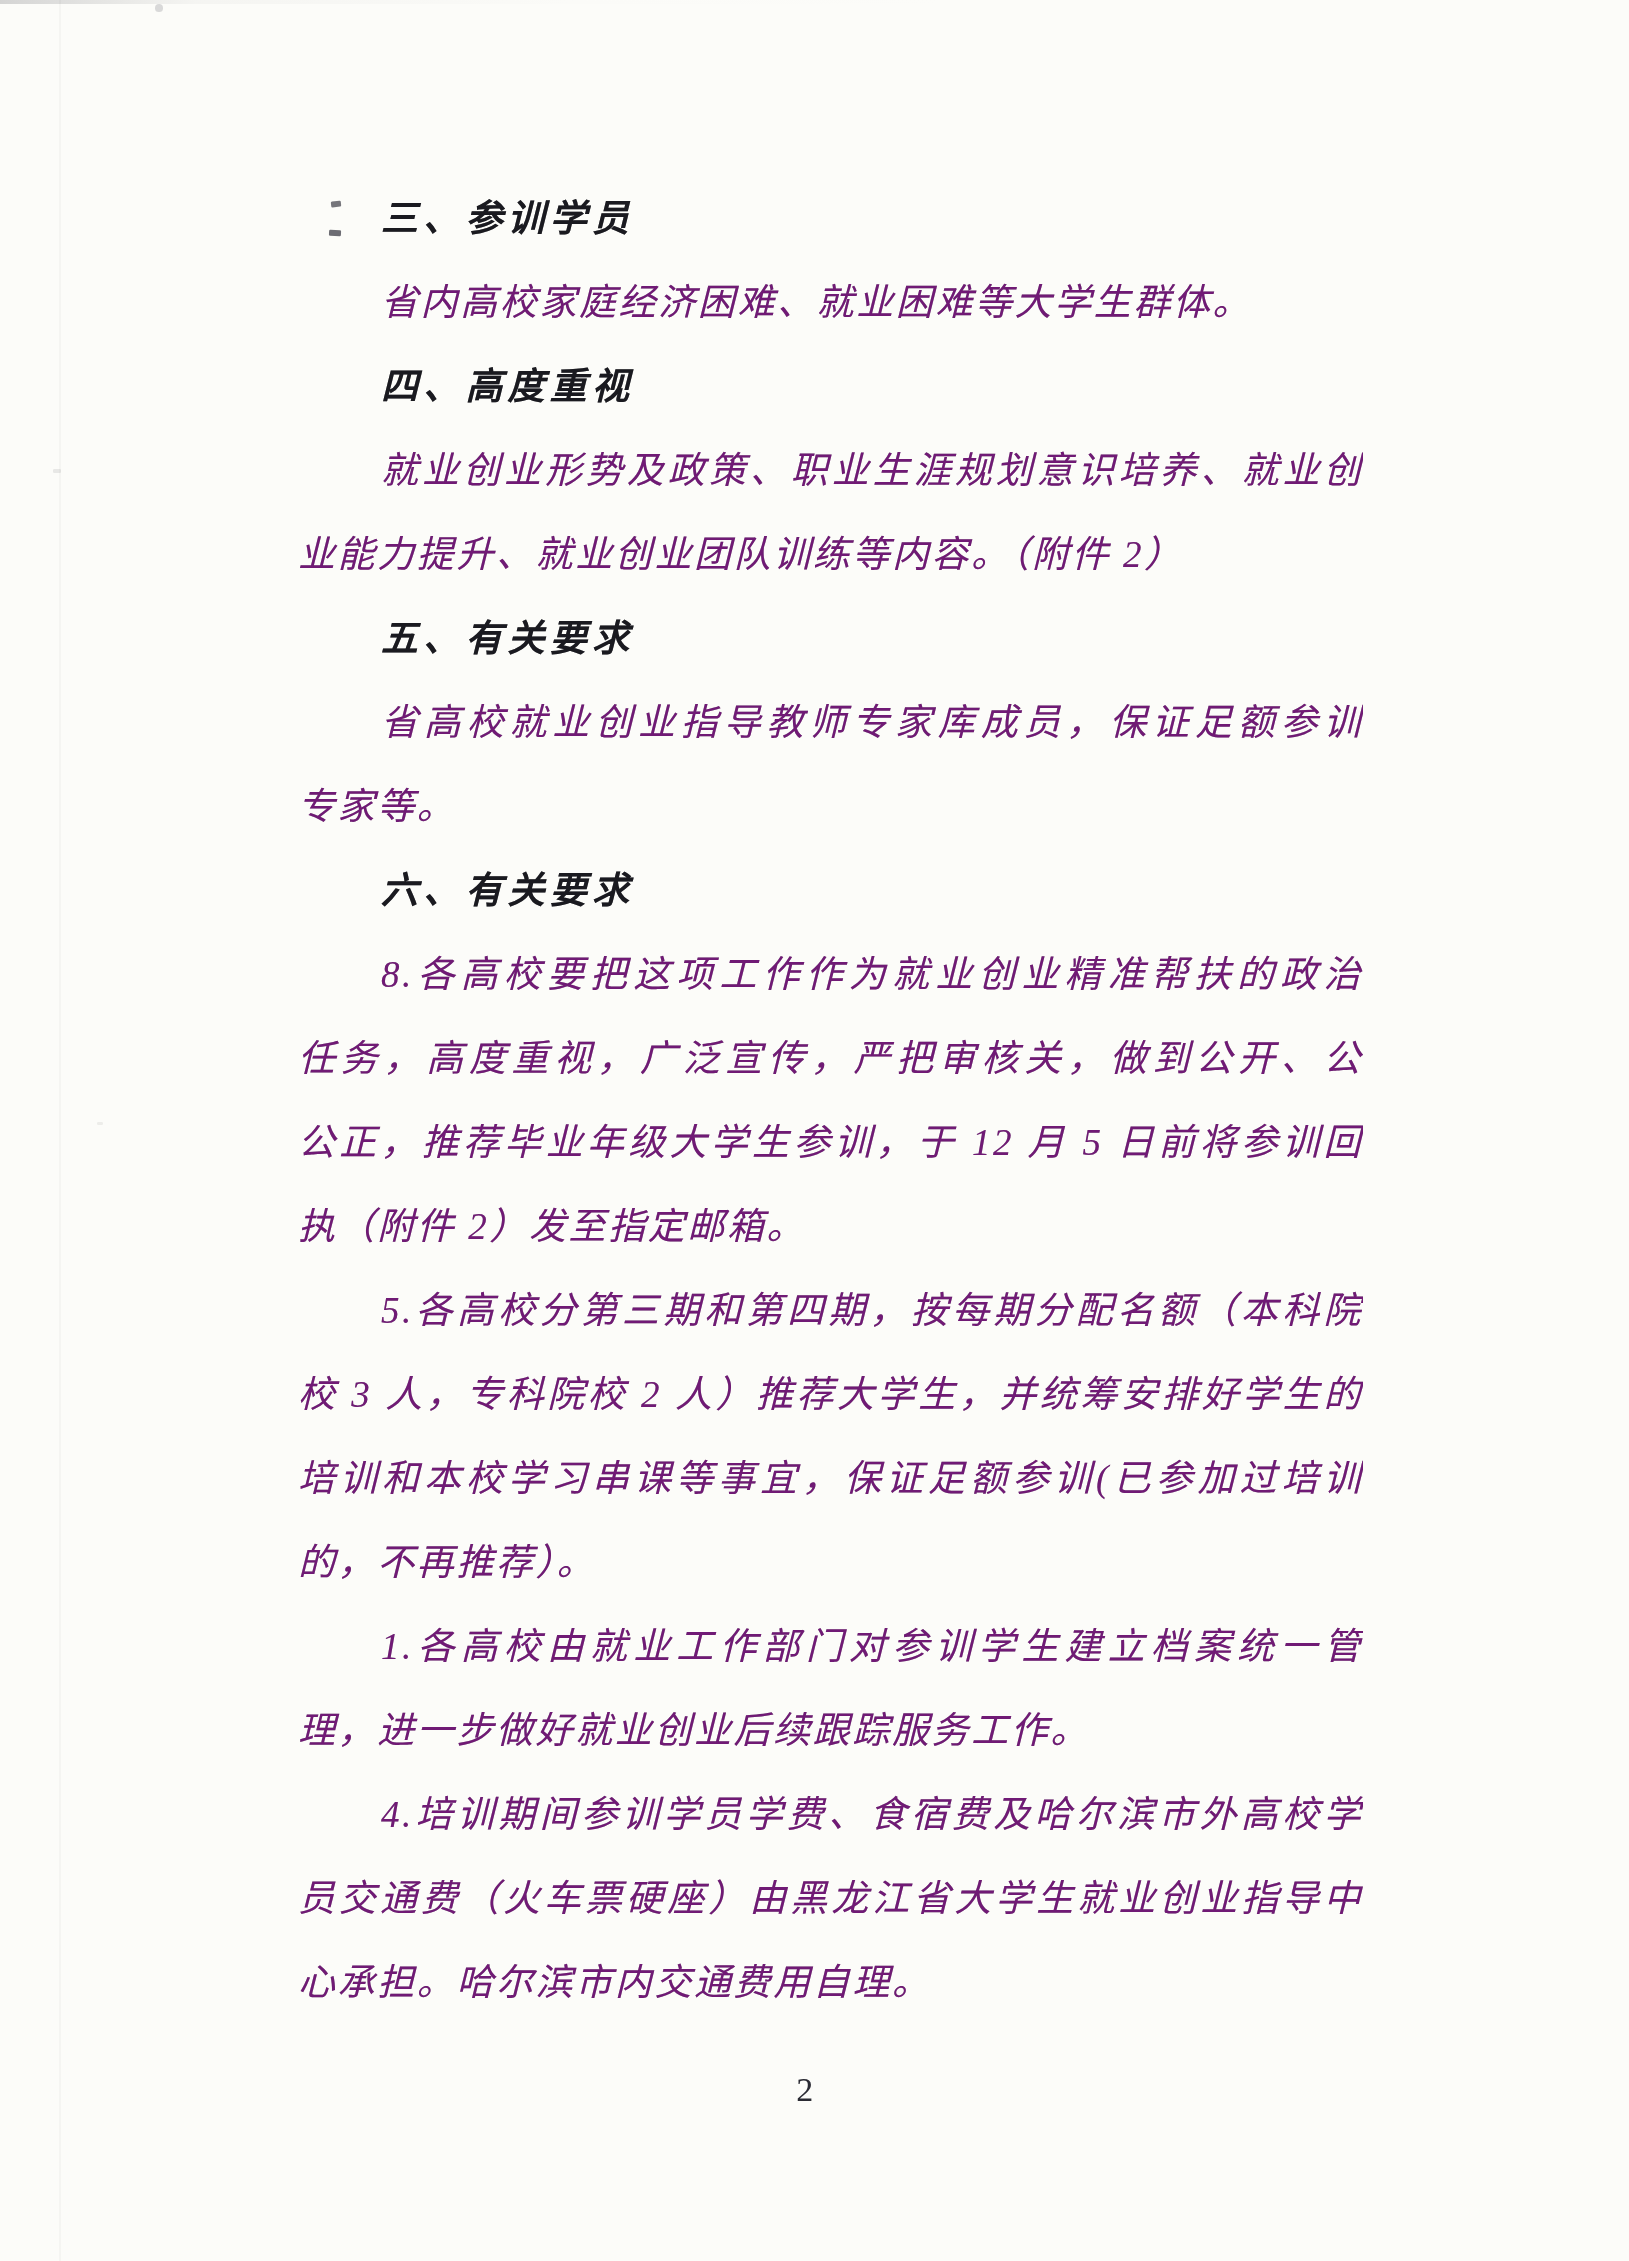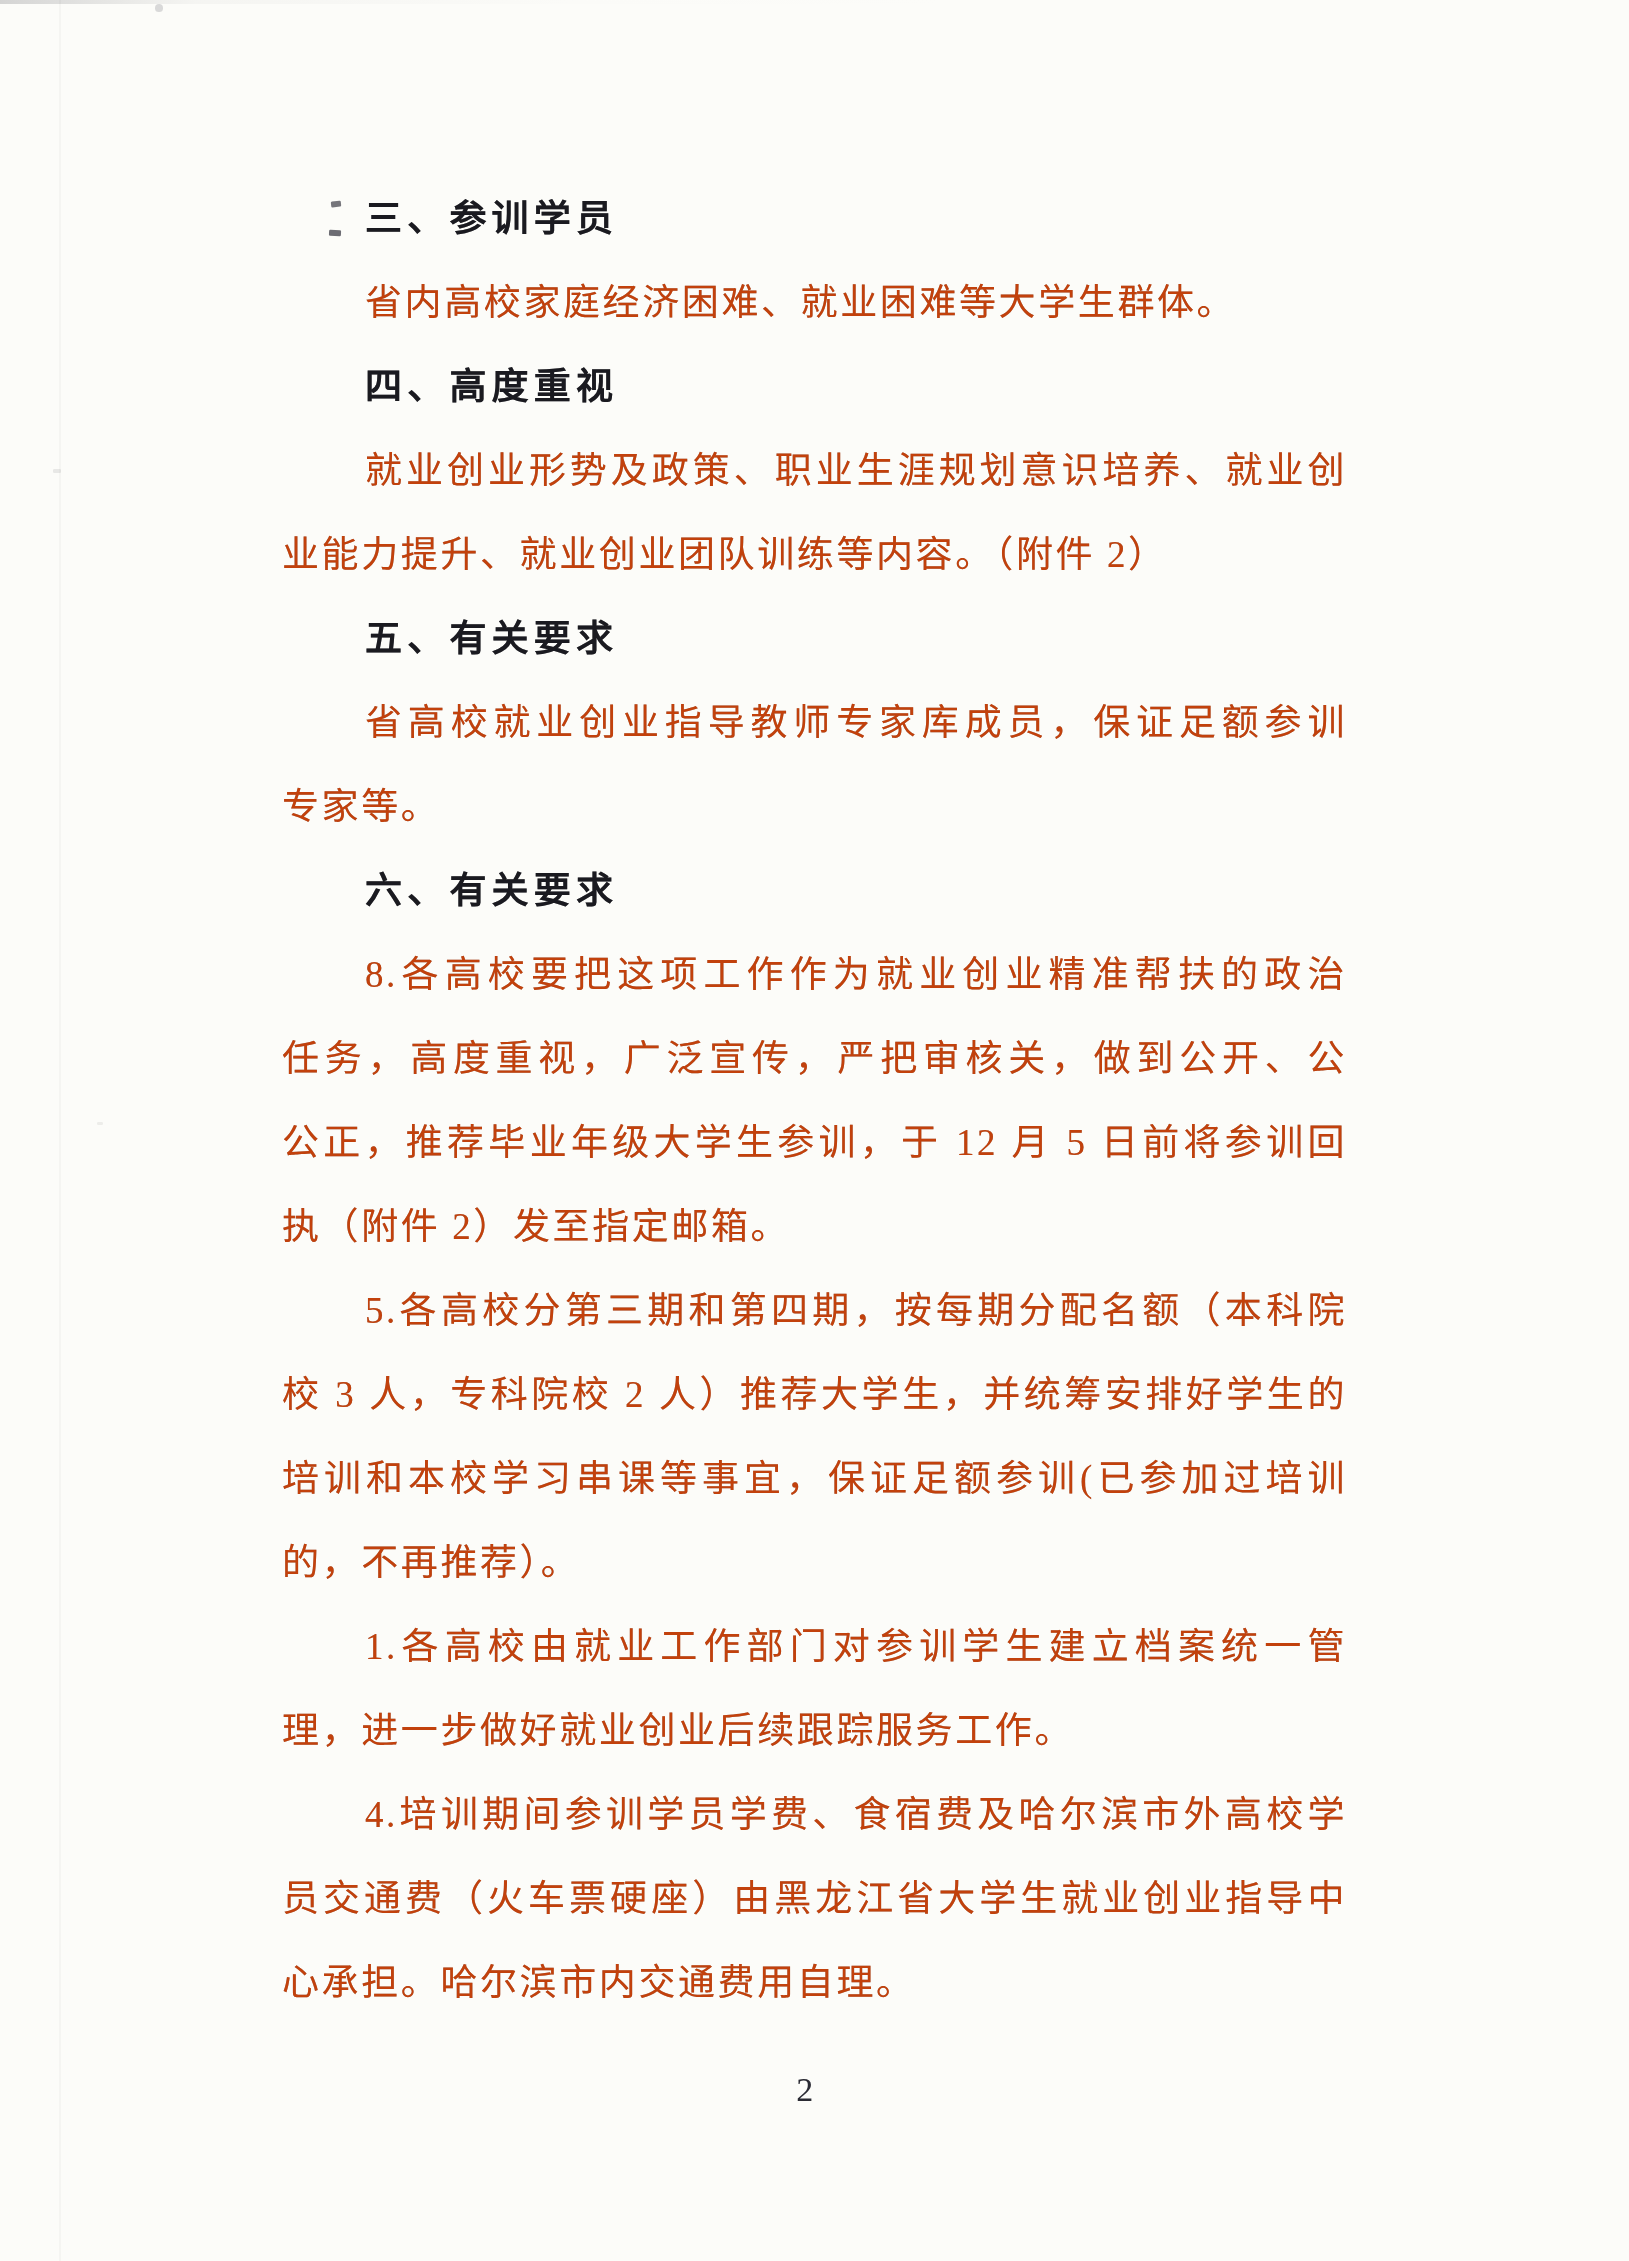--- a/index.html
+++ b/index.html
@@ -31,31 +31,32 @@
   .speck { position: absolute; background: #3c3c46; border-radius: 1.3px; pointer-events: none; }
   .speck.s1 { left: 331px; top: 201px; width: 10.3px; height: 5.8px; opacity: 0.7; transform: rotate(-6deg); }
   .speck.s2 { left: 329px; top: 230px; width: 12.3px; height: 6.4px; opacity: 0.75; transform: rotate(3deg); }
   .speck.s3 { left: 155px; top: 3.9px;  width: 7.7px; height: 7.7px; opacity: 0.18; border-radius: 50%; }
   .speck.s4 { left: 53px;  top: 469px; width: 7.7px; height: 3.9px;  opacity: 0.10; }
   .speck.s5 { left: 97px; top: 1122px; width: 5.8px; height: 3.2px; opacity: 0.08; }
 
   
   .doc-body {
     position: absolute;
-    left: 282px;
+    left: 298px;
     top: 177px;
     width: 1065px;
+    font-style: italic;
   }
   .line {
     height: 84px;
     line-height: 84px;
     font-size: 37px;
     letter-spacing: 2.6px;
     white-space: nowrap;
-    color: #c2410c;
+    color: #701a75;
     text-shadow: 0 0 0.6px rgba(20,20,30,0.35);
   }
   .line.indent { padding-left: 83px; }
   .line.justify {
     white-space: normal;
     text-align: justify;
     text-align-last: justify;
     text-justify: inter-character;
     overflow: hidden;
   }

